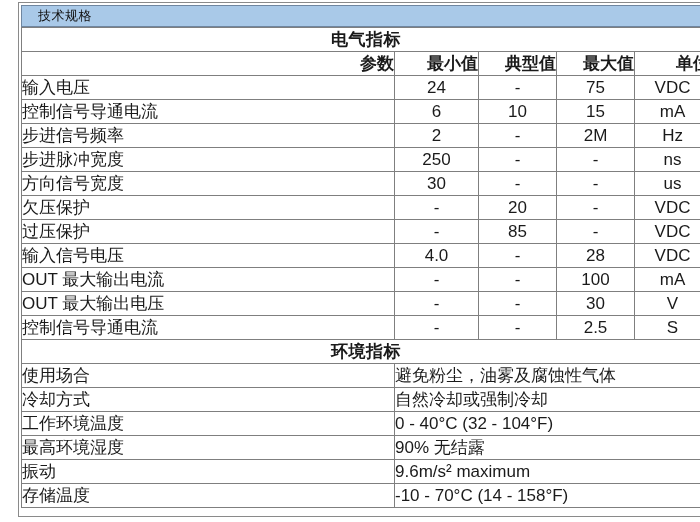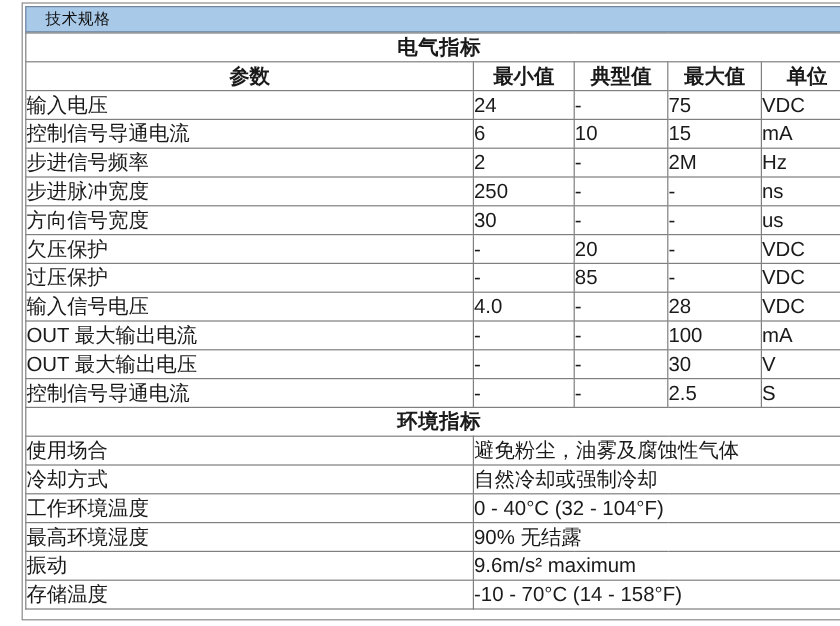--- a/index.html
+++ b/index.html
@@ -47,32 +47,33 @@
     padding: 0;
     overflow: hidden;
     white-space: nowrap;
     vertical-align: middle;
   }
   td.param {
     text-align: left;
     padding-left: 6px;
   }
   td.val {
+    text-align: center;
   }
   td.envval {
     text-align: left;
     padding-left: 6px;
   }
   td.section {
     text-align: center;
     font-weight: bold;
     letter-spacing: 0.5px;
   }
   td.hdr {
-    text-align: center;
+    text-align: right;
     font-weight: bold;
   }
 </style>
 </head>
 <body>
 
 <div class="outer">
   <div class="titlebar">
     <span>技术规格</span>
   </div>

